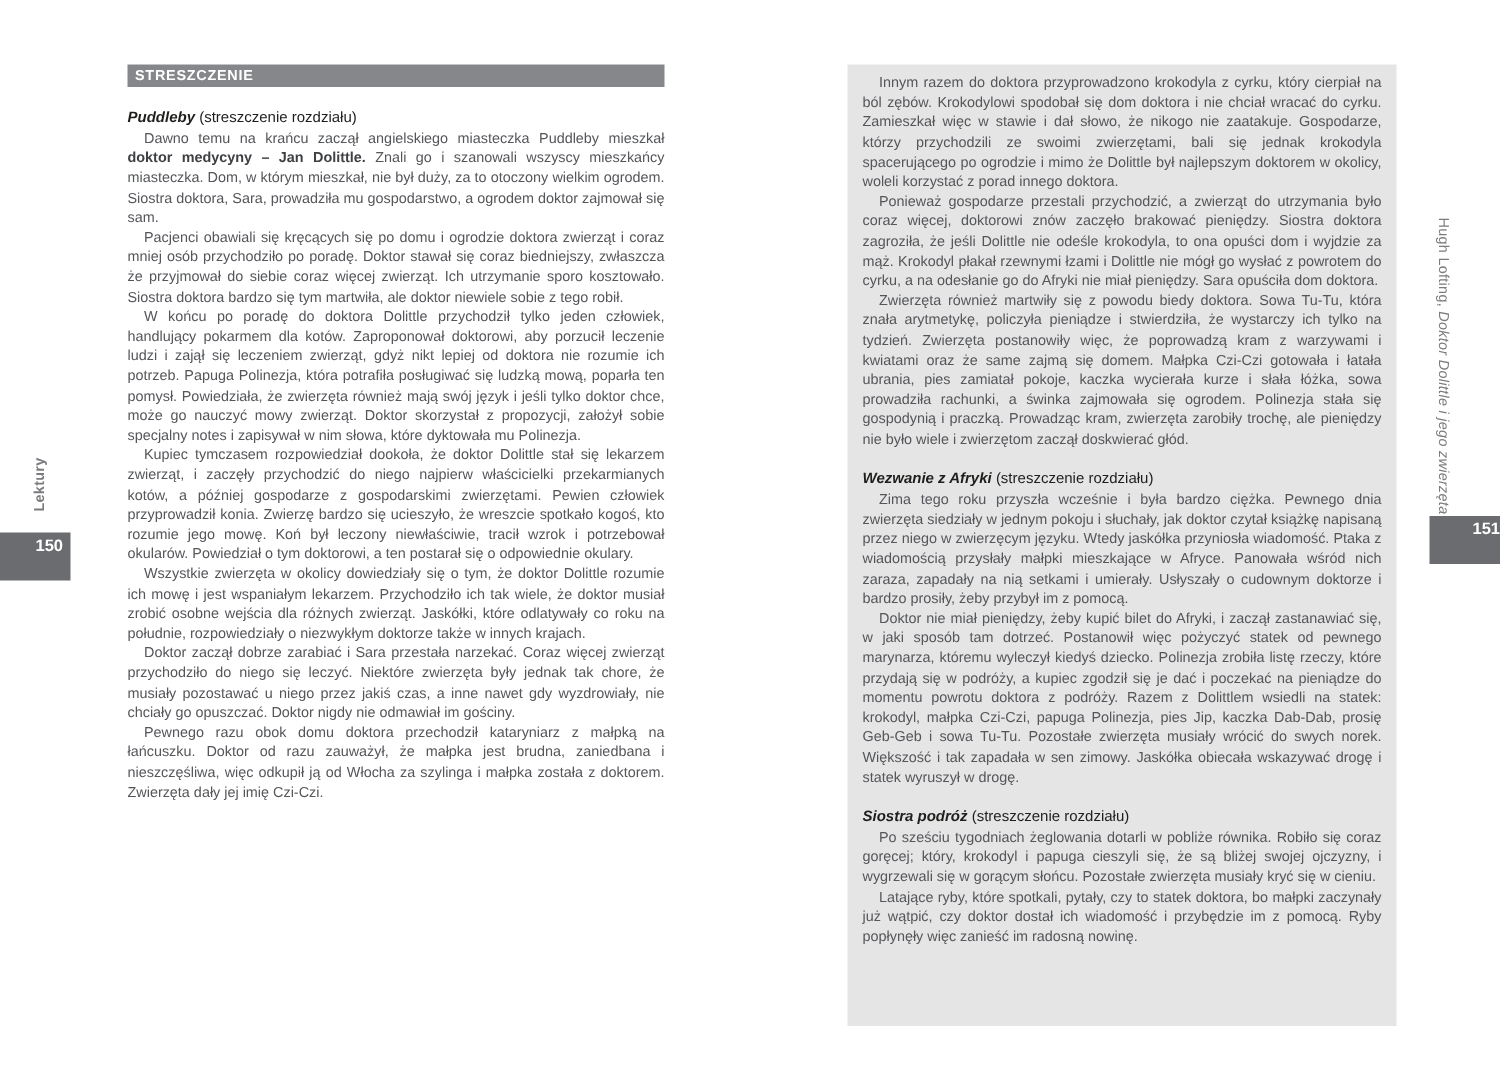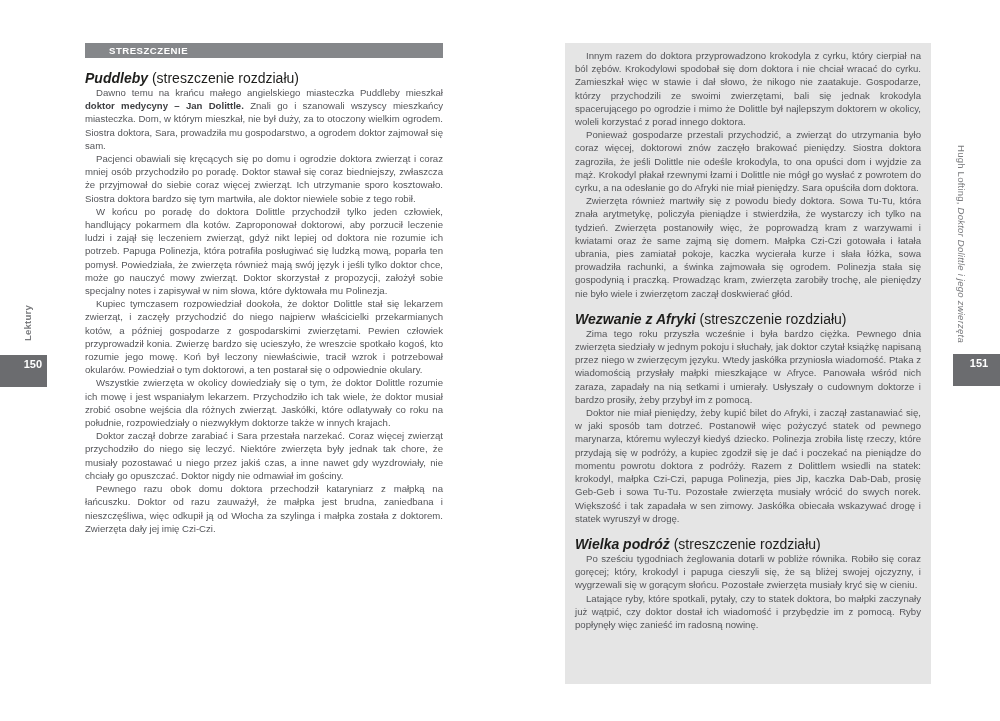--- a/index.html
+++ b/index.html
@@ -8,26 +8,26 @@
     font-family:"Liberation Sans","DejaVu Sans",sans-serif;
     -webkit-font-smoothing:antialiased;
   }
   .spread{position:relative;width:1000px;height:721px;background:#ffffff;overflow:hidden;}
 
   
   .page-left{position:absolute;left:85px;top:43px;width:358px;}
   .header-bar{
     height:15px;background:#85878a;color:#ffffff;
     font-weight:700;font-size:9.6px;line-height:15px;
-    padding-left:24px;letter-spacing:.5px;
+    padding-left:5px;letter-spacing:.5px;
   }
   .body-text{font-size:9.6px;line-height:13.2px;color:#55565a;}
   .para{margin:0;text-indent:11px;text-align:justify;}
   .bold{font-weight:700;color:#3f4043;}
-  .chapter-heading{margin-top:13px;margin-bottom:1px;font-size:14px;line-height:13px;color:#1e1e1c;}
+  .chapter-heading{margin-top:13px;margin-bottom:1px;font-size:10px;line-height:13px;color:#1e1e1c;}
   .chapter-heading.first{margin-top:14px;}
   .chapter-title{font-weight:700;font-style:italic;}
   .chapter-suffix{font-weight:400;}
 
   
   .page-right-box{
     position:absolute;left:565px;top:43px;width:366px;height:641px;
     background:#e5e5e5;padding:6px 10px 0 10px;box-sizing:border-box;overflow:hidden;
   }
 
@@ -35,61 +35,61 @@
   .series-label{
     position:absolute;left:27px;top:323px;
     transform:translate(-50%,-50%) rotate(-90deg);
     font-size:9.6px;font-weight:700;color:#7a7b7e;white-space:nowrap;letter-spacing:.2px;
   }
   .page-tab{
     position:absolute;height:32px;width:47px;background:#6b6c6f;color:#ffffff;
     font-size:11px;font-weight:700;line-height:18px;box-sizing:border-box;
   }
   .page-tab-left{left:0;top:355px;text-align:right;padding-right:5px;}
-  .page-tab-right{left:953px;top:354px;text-align:center;padding-left:5px;}
+  .page-tab-right{left:953px;top:344px;text-align:right;padding-left:5px;}
   .book-title-vertical{
     position:absolute;left:956px;top:145px;
     writing-mode:vertical-rl;white-space:nowrap;
     font-size:9.6px;color:#7a7b7e;letter-spacing:.2px;
   }
   .book-title-vertical .title-italic{font-style:italic;}
 </style>
 </head>
 <body>
 
 <div class="spread">
 
   <div class="series-label">Lektury</div>
   <div class="page-tab page-tab-left">150</div>
 
   <main class="page-left body-text">
     <div class="header-bar">STRESZCZENIE</div>
     <div id="left-sections">
         <div class="chapter-heading first"><span class="chapter-title">Puddleby</span><span class="chapter-suffix"> (streszczenie rozdziału)</span></div>
-        <p class="para"><span>Dawno temu na krańcu małego angielskiego miasteczka Puddleby mieszkał </span><span class="bold">doktor medycyny – Jan Dolittle.</span><span> Znali go i szanowali wszyscy mieszkańcy miasteczka. Dom, w którym mieszkał, nie był duży, za to otoczony wielkim ogrodem. Siostra doktora, Sara, prowadziła mu gospodarstwo, a ogrodem doktor zajmował się sam.</span></p>
+        <p class="para"><span>Dawno temu na krańcu zaczął angielskiego miasteczka Puddleby mieszkał </span><span class="bold">doktor medycyny – Jan Dolittle.</span><span> Znali go i szanowali wszyscy mieszkańcy miasteczka. Dom, w którym mieszkał, nie był duży, za to otoczony wielkim ogrodem. Siostra doktora, Sara, prowadziła mu gospodarstwo, a ogrodem doktor zajmował się sam.</span></p>
         <p class="para"><span>Pacjenci obawiali się kręcących się po domu i ogrodzie doktora zwierząt i coraz mniej osób przychodziło po poradę. Doktor stawał się coraz biedniejszy, zwłaszcza że przyjmował do siebie coraz więcej zwierząt. Ich utrzymanie sporo kosztowało. Siostra doktora bardzo się tym martwiła, ale doktor niewiele sobie z tego robił.</span></p>
         <p class="para"><span>W końcu po poradę do doktora Dolittle przychodził tylko jeden człowiek, handlujący pokarmem dla kotów. Zaproponował doktorowi, aby porzucił leczenie ludzi i zajął się leczeniem zwierząt, gdyż nikt lepiej od doktora nie rozumie ich potrzeb. Papuga Polinezja, która potrafiła posługiwać się ludzką mową, poparła ten pomysł. Powiedziała, że zwierzęta również mają swój język i jeśli tylko doktor chce, może go nauczyć mowy zwierząt. Doktor skorzystał z propozycji, założył sobie specjalny notes i zapisywał w nim słowa, które dyktowała mu Polinezja.</span></p>
         <p class="para"><span>Kupiec tymczasem rozpowiedział dookoła, że doktor Dolittle stał się lekarzem zwierząt, i zaczęły przychodzić do niego najpierw właścicielki przekarmianych kotów, a później gospodarze z gospodarskimi zwierzętami. Pewien człowiek przyprowadził konia. Zwierzę bardzo się ucieszyło, że wreszcie spotkało kogoś, kto rozumie jego mowę. Koń był leczony niewłaściwie, tracił wzrok i potrzebował okularów. Powiedział o tym doktorowi, a ten postarał się o odpowiednie okulary.</span></p>
         <p class="para"><span>Wszystkie zwierzęta w okolicy dowiedziały się o tym, że doktor Dolittle rozumie ich mowę i jest wspaniałym lekarzem. Przychodziło ich tak wiele, że doktor musiał zrobić osobne wejścia dla różnych zwierząt. Jaskółki, które odlatywały co roku na południe, rozpowiedziały o niezwykłym doktorze także w innych krajach.</span></p>
         <p class="para"><span>Doktor zaczął dobrze zarabiać i Sara przestała narzekać. Coraz więcej zwierząt przychodziło do niego się leczyć. Niektóre zwierzęta były jednak tak chore, że musiały pozostawać u niego przez jakiś czas, a inne nawet gdy wyzdrowiały, nie chciały go opuszczać. Doktor nigdy nie odmawiał im gościny.</span></p>
         <p class="para"><span>Pewnego razu obok domu doktora przechodził kataryniarz z małpką na łańcuszku. Doktor od razu zauważył, że małpka jest brudna, zaniedbana i nieszczęśliwa, więc odkupił ją od Włocha za szylinga i małpka została z doktorem. Zwierzęta dały jej imię Czi-Czi.</span></p>
       </div>
   </main>
 
   <main class="page-right-box body-text">
     <div id="right-continuation">
         <p class="para"><span>Innym razem do doktora przyprowadzono krokodyla z cyrku, który cierpiał na ból zębów. Krokodylowi spodobał się dom doktora i nie chciał wracać do cyrku. Zamieszkał więc w stawie i dał słowo, że nikogo nie zaatakuje. Gospodarze, którzy przychodzili ze swoimi zwierzętami, bali się jednak krokodyla spacerującego po ogrodzie i mimo że Dolittle był najlepszym doktorem w okolicy, woleli korzystać z porad innego doktora.</span></p>
         <p class="para"><span>Ponieważ gospodarze przestali przychodzić, a zwierząt do utrzymania było coraz więcej, doktorowi znów zaczęło brakować pieniędzy. Siostra doktora zagroziła, że jeśli Dolittle nie odeśle krokodyla, to ona opuści dom i wyjdzie za mąż. Krokodyl płakał rzewnymi łzami i Dolittle nie mógł go wysłać z powrotem do cyrku, a na odesłanie go do Afryki nie miał pieniędzy. Sara opuściła dom doktora.</span></p>
         <p class="para"><span>Zwierzęta również martwiły się z powodu biedy doktora. Sowa Tu-Tu, która znała arytmetykę, policzyła pieniądze i stwierdziła, że wystarczy ich tylko na tydzień. Zwierzęta postanowiły więc, że poprowadzą kram z warzywami i kwiatami oraz że same zajmą się domem. Małpka Czi-Czi gotowała i łatała ubrania, pies zamiatał pokoje, kaczka wycierała kurze i słała łóżka, sowa prowadziła rachunki, a świnka zajmowała się ogrodem. Polinezja stała się gospodynią i praczką. Prowadząc kram, zwierzęta zarobiły trochę, ale pieniędzy nie było wiele i zwierzętom zaczął doskwierać głód.</span></p>
       </div>
     <div id="right-sections">
         <div class="chapter-heading"><span class="chapter-title">Wezwanie z Afryki</span><span class="chapter-suffix"> (streszczenie rozdziału)</span></div>
         <p class="para"><span>Zima tego roku przyszła wcześnie i była bardzo ciężka. Pewnego dnia zwierzęta siedziały w jednym pokoju i słuchały, jak doktor czytał książkę napisaną przez niego w zwierzęcym języku. Wtedy jaskółka przyniosła wiadomość. Ptaka z wiadomością przysłały małpki mieszkające w Afryce. Panowała wśród nich zaraza, zapadały na nią setkami i umierały. Usłyszały o cudownym doktorze i bardzo prosiły, żeby przybył im z pomocą.</span></p>
         <p class="para"><span>Doktor nie miał pieniędzy, żeby kupić bilet do Afryki, i zaczął zastanawiać się, w jaki sposób tam dotrzeć. Postanowił więc pożyczyć statek od pewnego marynarza, któremu wyleczył kiedyś dziecko. Polinezja zrobiła listę rzeczy, które przydają się w podróży, a kupiec zgodził się je dać i poczekać na pieniądze do momentu powrotu doktora z podróży. Razem z Dolittlem wsiedli na statek: krokodyl, małpka Czi-Czi, papuga Polinezja, pies Jip, kaczka Dab-Dab, prosię Geb-Geb i sowa Tu-Tu. Pozostałe zwierzęta musiały wrócić do swych norek. Większość i tak zapadała w sen zimowy. Jaskółka obiecała wskazywać drogę i statek wyruszył w drogę.</span></p>
-        <div class="chapter-heading"><span class="chapter-title">Wielka podróż</span><span class="chapter-suffix"> (streszczenie rozdziału)</span></div>
+        <div class="chapter-heading"><span class="chapter-title">Siostra podróż</span><span class="chapter-suffix"> (streszczenie rozdziału)</span></div>
         <p class="para"><span>Po sześciu tygodniach żeglowania dotarli w pobliże równika. Robiło się coraz goręcej; który, krokodyl i papuga cieszyli się, że są bliżej swojej ojczyzny, i wygrzewali się w gorącym słońcu. Pozostałe zwierzęta musiały kryć się w cieniu.</span></p>
         <p class="para"><span>Latające ryby, które spotkali, pytały, czy to statek doktora, bo małpki zaczynały już wątpić, czy doktor dostał ich wiadomość i przybędzie im z pomocą. Ryby popłynęły więc zanieść im radosną nowinę.</span></p>
       </div>
   </main>
 
   <div class="book-title-vertical">
     <span>Hugh Lofting, </span><span class="title-italic">Doktor Dolittle i jego zwierzęta</span>
   </div>
   <div class="page-tab page-tab-right">151</div>
 

